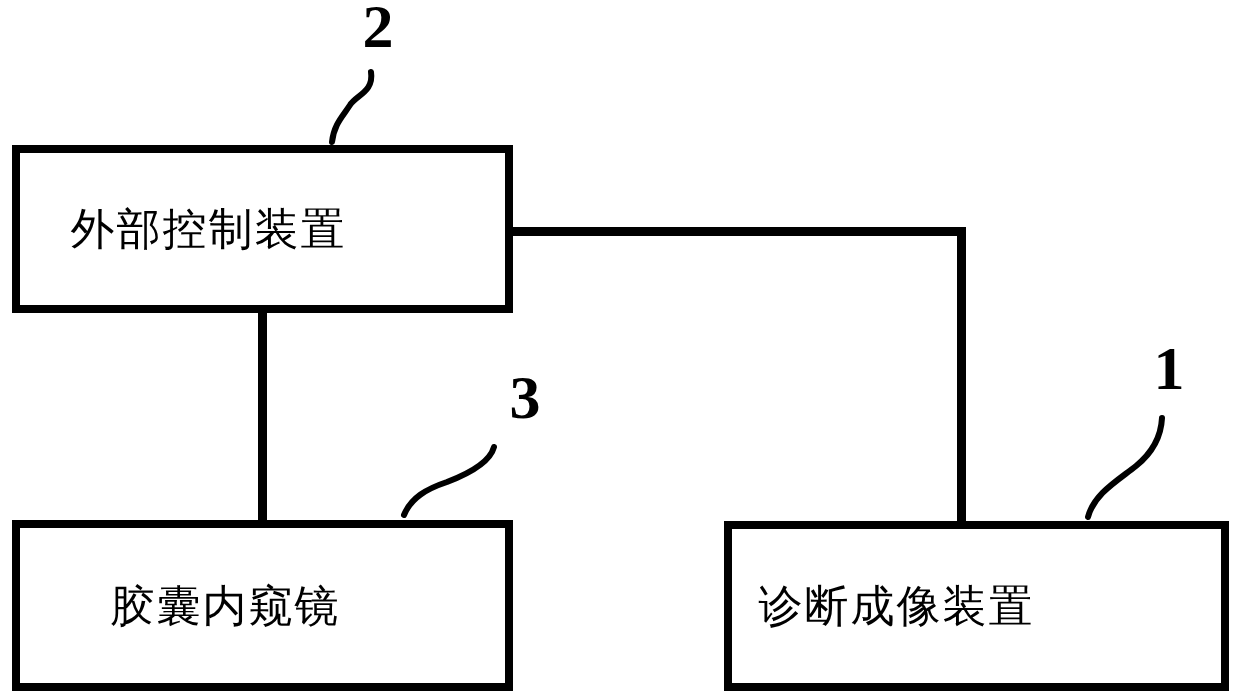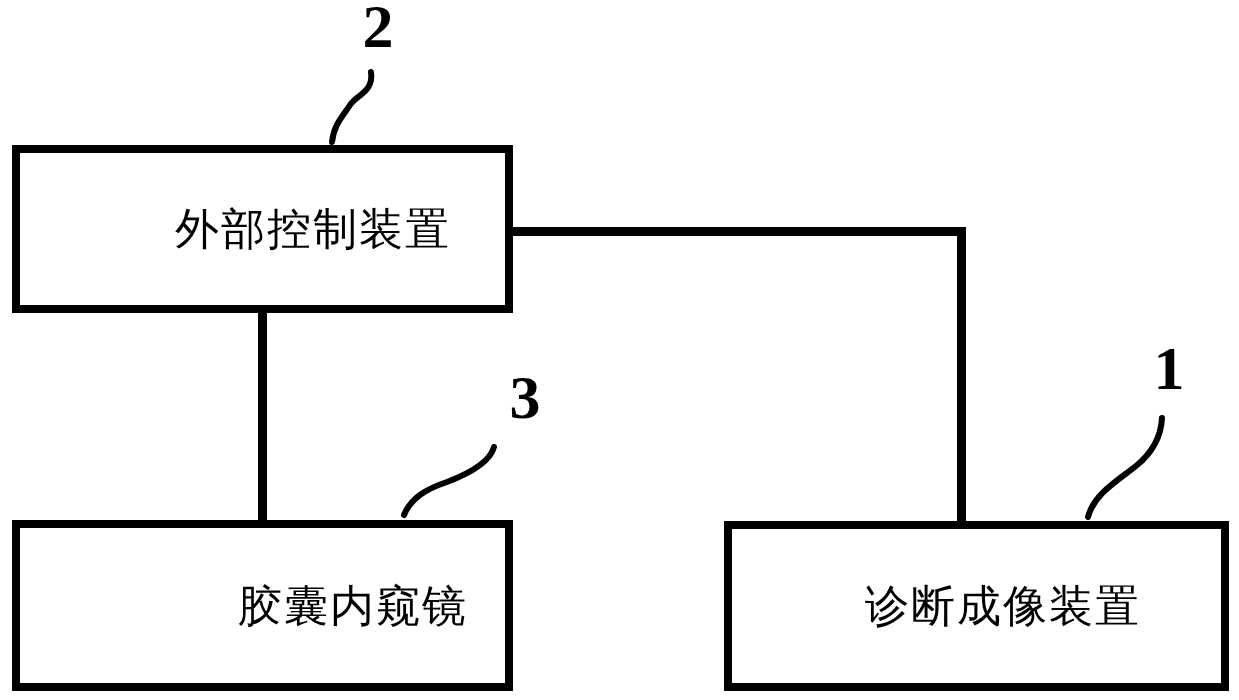--- a/index.html
+++ b/index.html
@@ -34,21 +34,21 @@
     stroke-width: 6;
     stroke-linecap: round;
   }
   .box {
     position: absolute;
     box-sizing: border-box;
     border: 8px solid #000000;
     background: #ffffff;
     display: flex;
     align-items: center;
-    justify-content: flex-end;
+    justify-content: center;
   }
   #box-external {
     left: 12px;
     top: 145px;
     width: 501px;
     height: 168px;
   }
   #box-endoscope {
     left: 12px;
     top: 520px;

